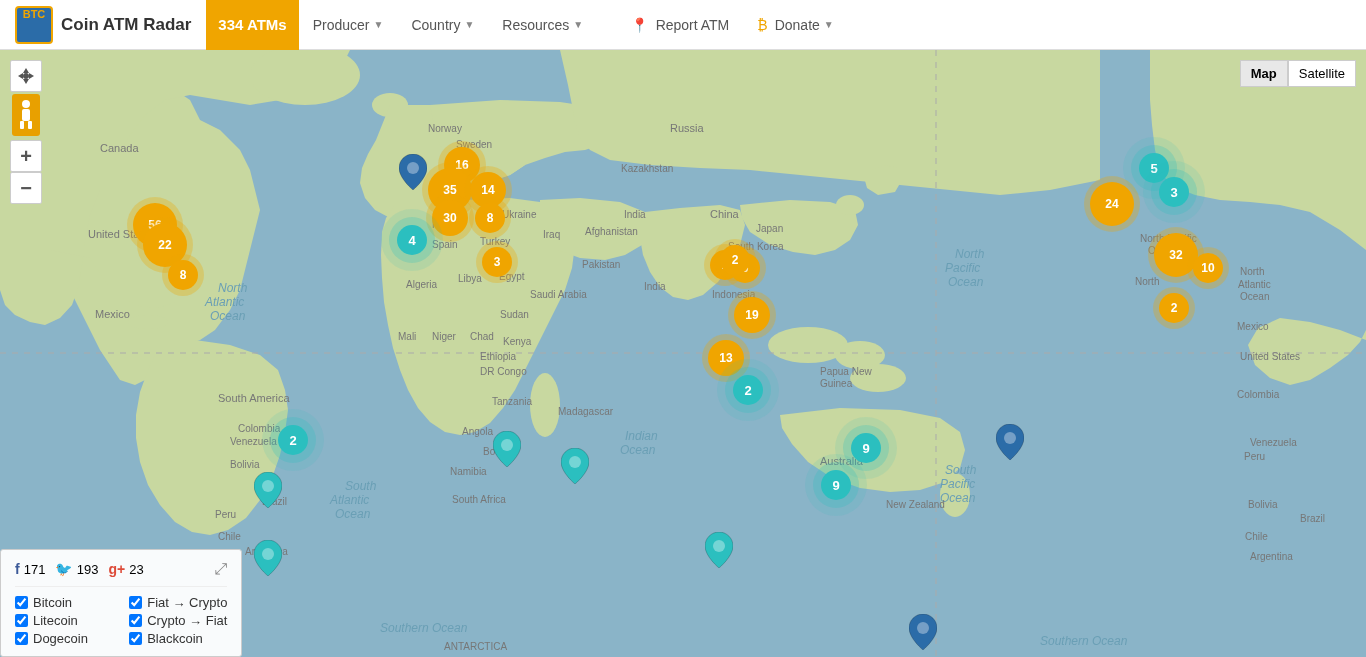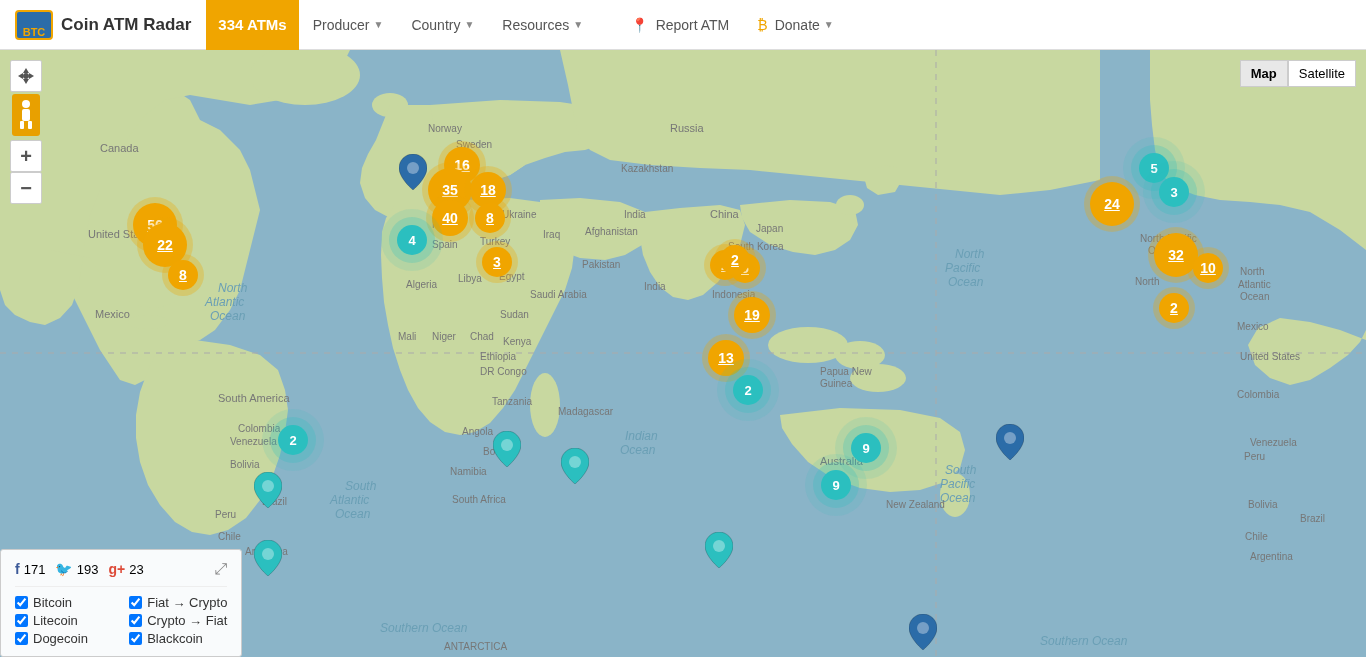--- a/index.html
+++ b/index.html
@@ -106,23 +106,22 @@
       transform: translate(-50%, -50%);
       z-index: 20;
       cursor: pointer;
     }
     .cluster-orange {
       background: #f0a500;
       border-radius: 50%;
       display: flex; align-items: center; justify-content: center;
       color: #fff;
       font-weight: bold;
-      font-size: 14px;
+      font-size: 12px;
       box-shadow: 0 0 0 6px rgba(240,165,0,0.3);
-      text-decoration: underline;
     }
     .cluster-teal {
       background: #2bbfbf;
       border-radius: 50%;
       display: flex; align-items: center; justify-content: center;
       color: #fff;
       font-weight: bold;
       font-size: 13px;
       box-shadow: 0 0 0 8px rgba(43,191,191,0.25), 0 0 0 16px rgba(43,191,191,0.12);
     }
@@ -186,21 +185,21 @@
     #world-map-svg {
       position: absolute;
       top: 0; left: 0; width: 100%; height: 100%;
     }
   </style>
 </head>
 <body>
 
 <div id="navbar">
   <div id="logo-area">
-    <div id="logo-icon" style="background:#2b6ca8; color:#f0a500; font-weight:900; font-size:11px; width:38px; height:30px; border-radius:4px; display:flex; align-items:flex-end; justify-content:center; border:2px solid #f0a500;">
+    <div id="logo-icon" style="background:#2b6ca8; color:#f0a500; font-weight:900; font-size:11px; width:38px; height:38px; border-radius:4px; display:flex; align-items:flex-start; justify-content:center; border:2px solid #f0a500;">
       <span>BTC</span>
     </div>
     <span id="site-title">Coin ATM Radar</span>
   </div>
   <div id="atm-count-badge">
     <span>334 ATMs</span>
   </div>
   <div class="nav-item">
     <span>Producer</span>
     <span class="caret">▼</span>
@@ -394,22 +393,22 @@
     <button class="toggle-btn active">Map</button>
     <button class="toggle-btn">Satellite</button>
   </div>
 
   <div id="clusters-layer">
       <div class="marker cluster-orange cluster-lg" style="left: 155px; top: 175px;">56</div>
       <div class="marker cluster-orange cluster-lg" style="left: 165px; top: 195px;">22</div>
       <div class="marker cluster-orange cluster-sm" style="left: 183px; top: 225px;">8</div>
       <div class="marker cluster-orange cluster-md" style="left: 462px; top: 115px;">16</div>
       <div class="marker cluster-orange cluster-lg" style="left: 450px; top: 140px;">35</div>
-      <div class="marker cluster-orange cluster-md" style="left: 488px; top: 140px;">18</div>
-      <div class="marker cluster-orange cluster-md" style="left: 450px; top: 168px;">40</div>
+      <div class="marker cluster-orange cluster-md" style="left: 488px; top: 140px;">14</div>
+      <div class="marker cluster-orange cluster-md" style="left: 450px; top: 168px;">30</div>
       <div class="marker cluster-orange cluster-sm" style="left: 490px; top: 168px;">8</div>
       <div class="marker cluster-teal cluster-sm" style="left: 412px; top: 190px;">4</div>
       <div class="marker cluster-orange cluster-sm" style="left: 497px; top: 212px;">3</div>
       <div class="marker cluster-orange cluster-sm" style="left: 725px; top: 215px;">2</div>
       <div class="marker cluster-orange cluster-sm" style="left: 745px; top: 218px;">5</div>
       <div class="marker cluster-orange cluster-md" style="left: 752px; top: 265px;">19</div>
       <div class="marker cluster-orange cluster-md" style="left: 726px; top: 308px;">13</div>
       <div class="marker cluster-teal cluster-sm" style="left: 748px; top: 340px;">2</div>
       <div class="marker cluster-teal cluster-sm" style="left: 293px; top: 390px;">2</div>
       <div class="marker cluster-teal cluster-sm" style="left: 866px; top: 398px;">9</div>

